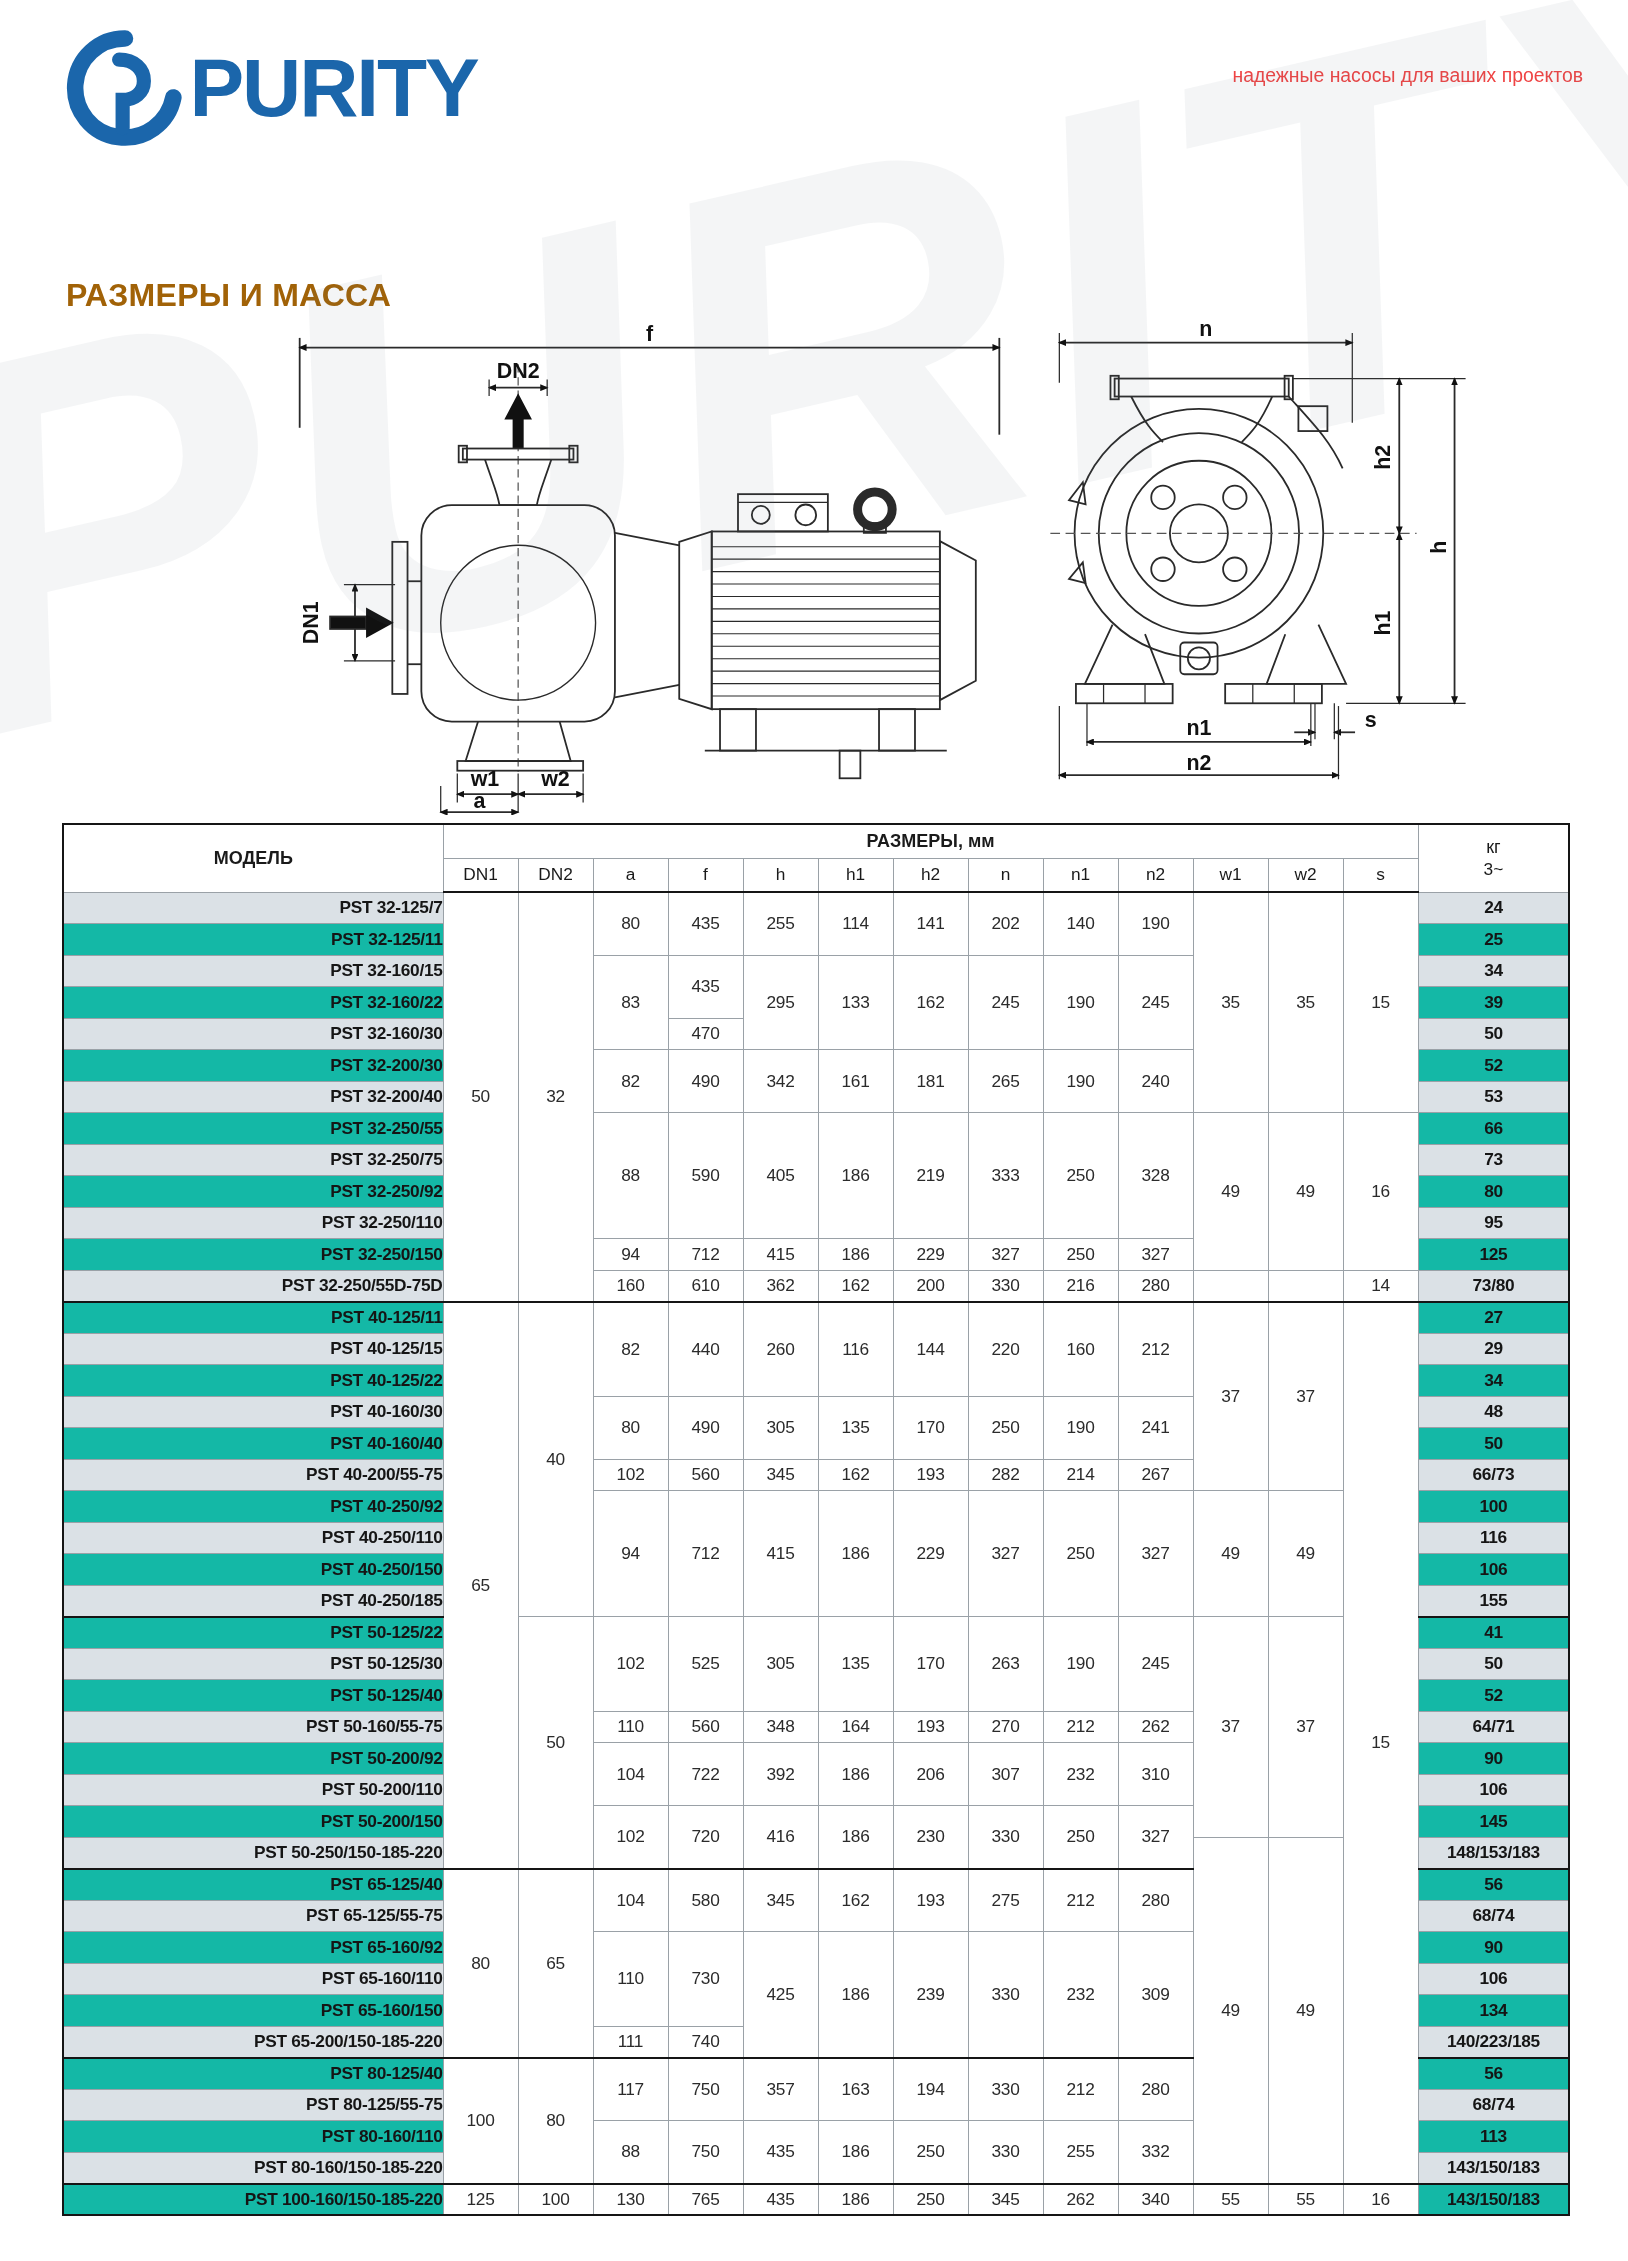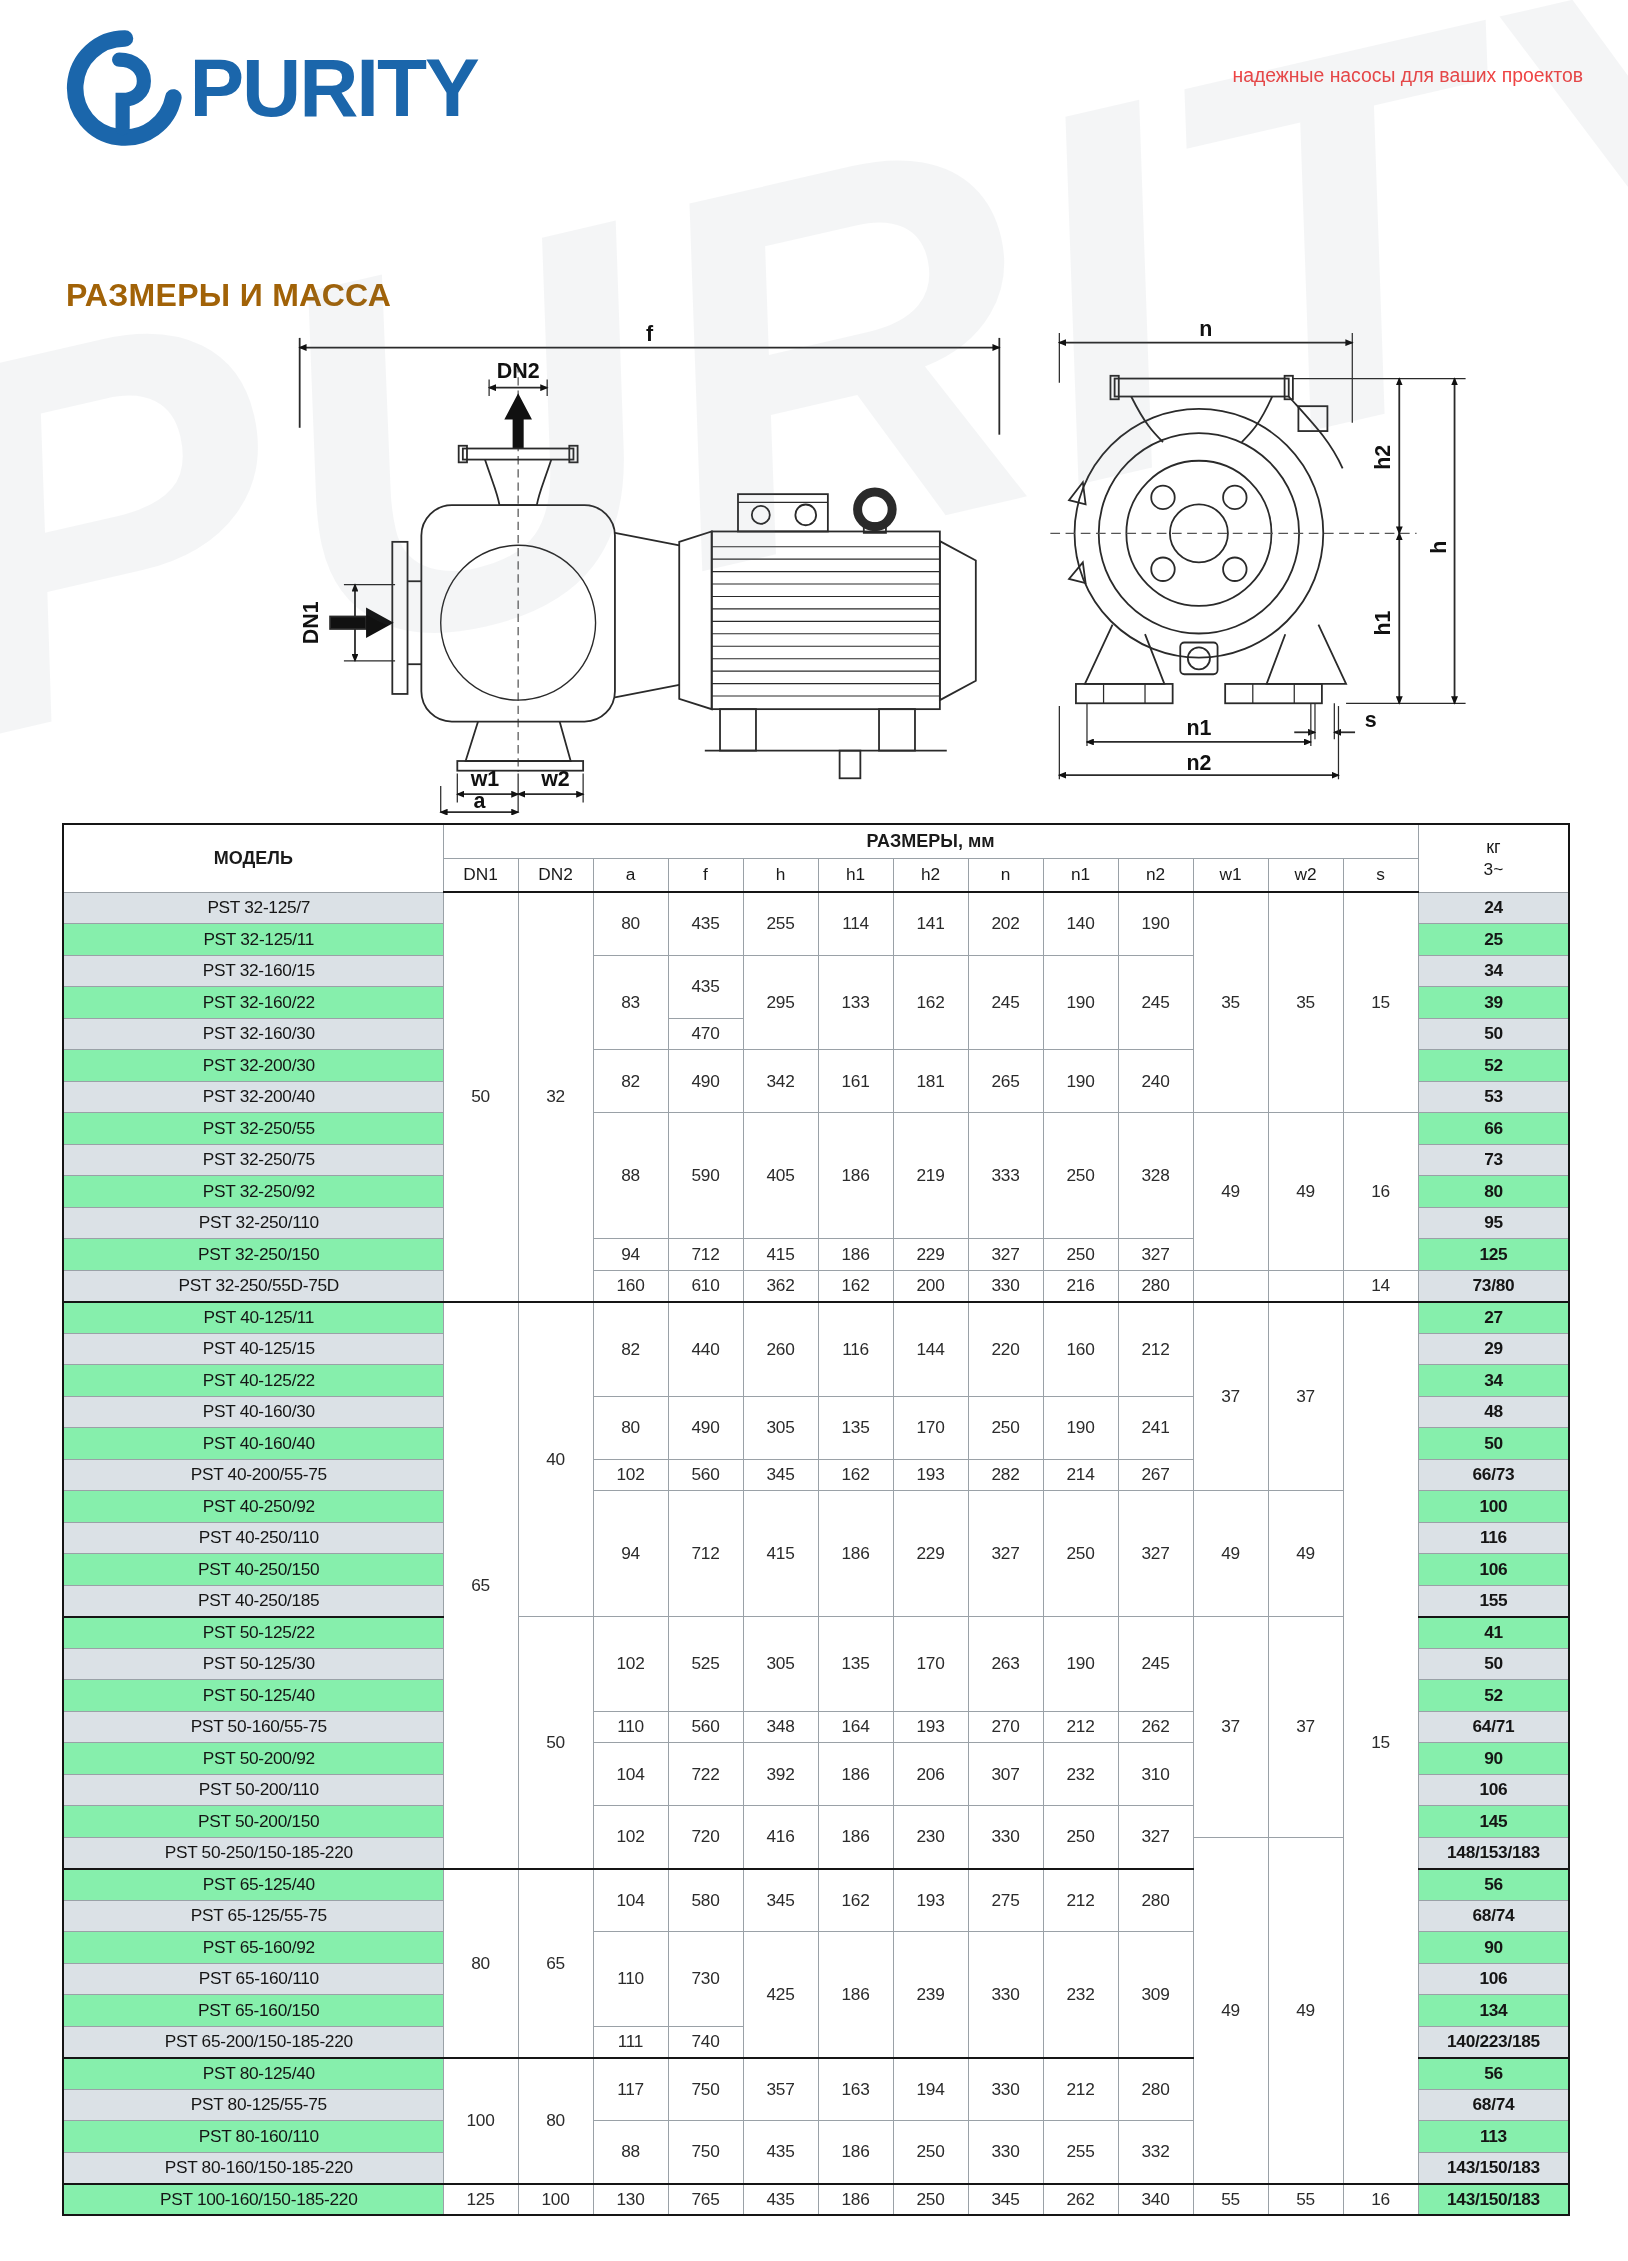--- a/index.html
+++ b/index.html
@@ -16,32 +16,32 @@
   #tagline{position:absolute;top:64px;right:46px;font-size:19.4px;color:#ef4444;z-index:2;}
   #pagetitle{position:absolute;left:66px;top:277px;font-size:32px;font-weight:700;color:#a16207;
              letter-spacing:0.3px;z-index:2;}
   
   .draw{position:absolute;z-index:2;}
   #drawL{left:290px;top:324px;}
   #drawR{left:1040px;top:319px;}
   .draw svg text{font-family:"Liberation Sans",sans-serif;font-weight:700;font-size:31px;fill:#111;}
   
   #tblwrap{position:absolute;left:62px;top:823px;z-index:3;}
-  table{border-collapse:collapse;table-layout:fixed;width:1360px;background:#86efac;}
+  table{border-collapse:collapse;table-layout:fixed;width:1360px;background:#14b8a6;}
   table{border:2.1px solid #151515;}
   th,td{border:1.1px solid #9aa1a7;padding:0;vertical-align:middle;overflow:hidden;white-space:nowrap;}
   thead th{background:#fff;font-size:18px;color:#1a1a1a;}
   th.bold{font-weight:700;}
   th.norm{font-weight:400;font-size:17.3px;}
   tr.subh th{border-bottom:2.4px solid #151515;height:32.5px;}
   tr.h1 th{height:32.5px;}
   .kg-head{line-height:1.25;}
   .kg-head .t{font-weight:400;font-size:18px;}
   .kg-head .b{font-weight:400;font-size:17.3px;}
-  td.model{font-weight:400;font-size:17.3px;text-align:center;padding-left:11px;letter-spacing:-0.3px;color:#151515;}
+  td.model{font-weight:700;font-size:17.3px;text-align:right;padding-left:11px;letter-spacing:-0.3px;color:#151515;}
   td.num{font-size:17.3px;text-align:center;color:#2b2b2b;letter-spacing:-0.3px;background:#fff;}
   td.kg{font-weight:700;font-size:17.3px;text-align:center;color:#151515;letter-spacing:-0.3px;}
   td.shade{background:#dbe1e6;}
   td.bt{border-top:2.4px solid #151515;}
   tbody tr{height:31.5px;}
 </style>
 </head>
 <body>
 
 <div id="page">

